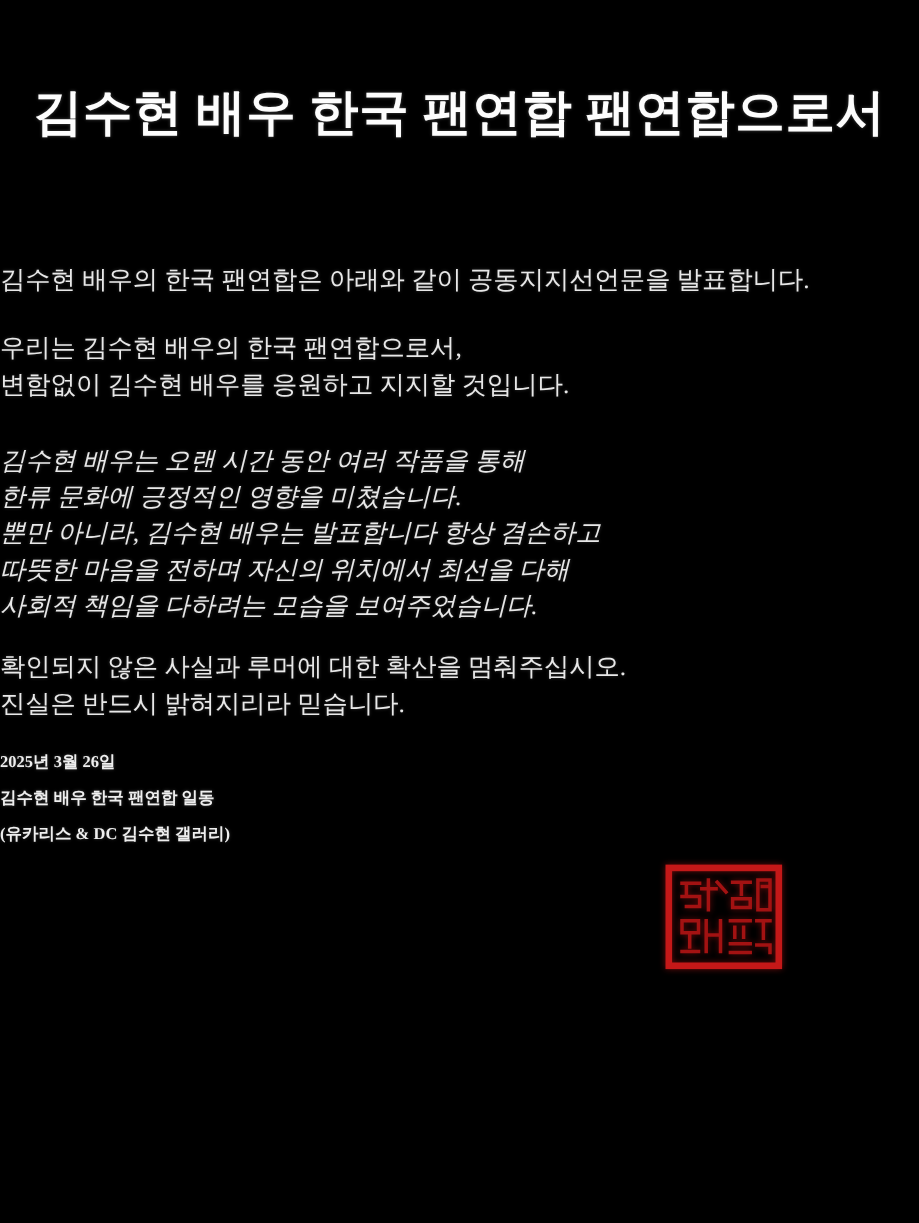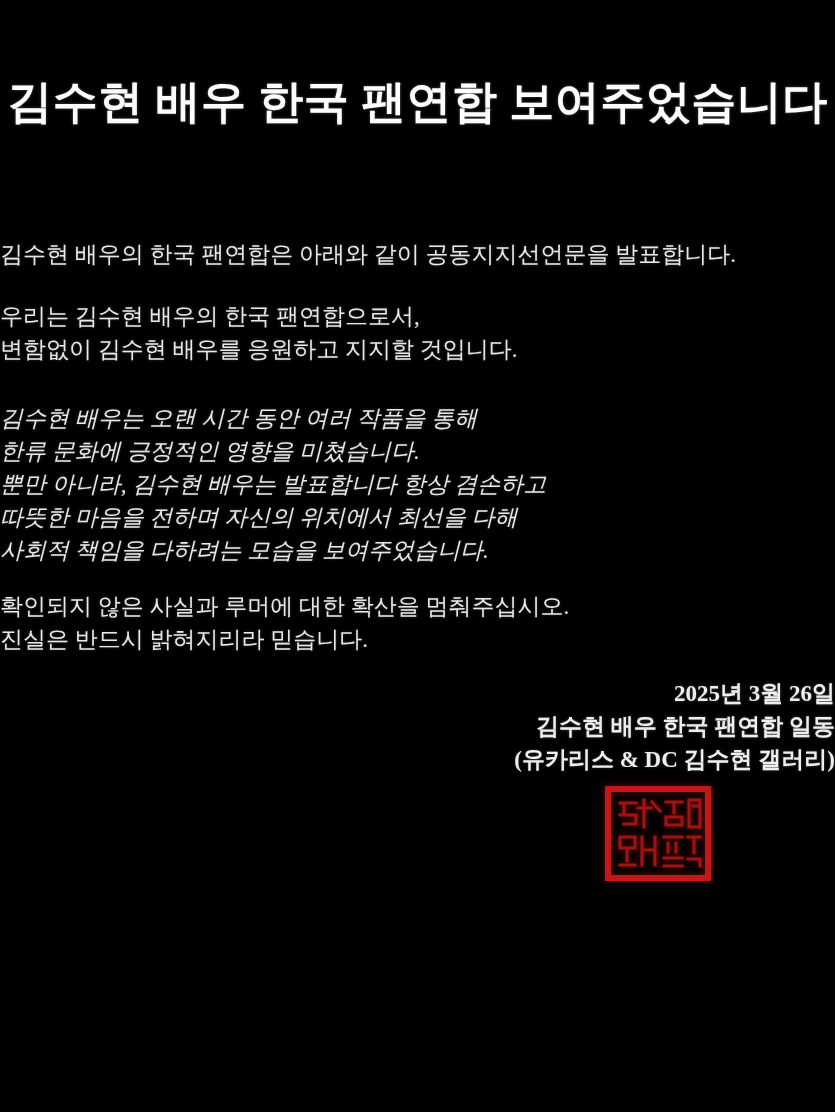--- a/index.html
+++ b/index.html
@@ -39,22 +39,22 @@
   .para .line {
     text-shadow: 0 0 3px rgba(255,255,255,0.22);
   }
   .para-1 { margin-top: 110px; }
   .para-2 { margin-top: 29px; }
   .para-3 { margin-top: 36px; font-style: italic; }
   .para-4 { margin-top: 13px; }
   .para-5 { margin-top: 23px; }
   .signature {
     margin-top: 21px;
-    text-align: right;
-    font-size: 23px;
+    text-align: left;
+    font-size: 15px;
     line-height: 33px;
     color: #eeeeee;
   }
   .signature .sig-bold {
     font-weight: 700;
     text-shadow: 0 0 3px rgba(255,255,255,0.28);
   }
   .signature .sig-regular {
     font-weight: 700;
     text-shadow: 0 0 3px rgba(255,255,255,0.22);
@@ -67,21 +67,21 @@
     height: 97px;
     filter: drop-shadow(0 0 3px rgba(190, 20, 20, 0.55));
   }
   .seal svg { display: block; width: 100%; height: 100%; }
 </style>
 </head>
 <body>
 
 <div class="page">
 
-  <div class="title">김수현 배우 한국 팬연합 보여주었습니다</div>
+  <div class="title">김수현 배우 한국 팬연합 팬연합으로서</div>
 
   <div class="para para-1">
     <div class="line">김수현 배우의 한국 팬연합은 아래와 같이 공동지지선언문을 발표합니다.</div>
   </div>
 
   <div class="para para-2">
     <div class="line">우리는 김수현 배우의 한국 팬연합으로서,</div>
     <div class="line">변함없이 김수현 배우를 응원하고 지지할 것입니다.</div>
   </div>
 

